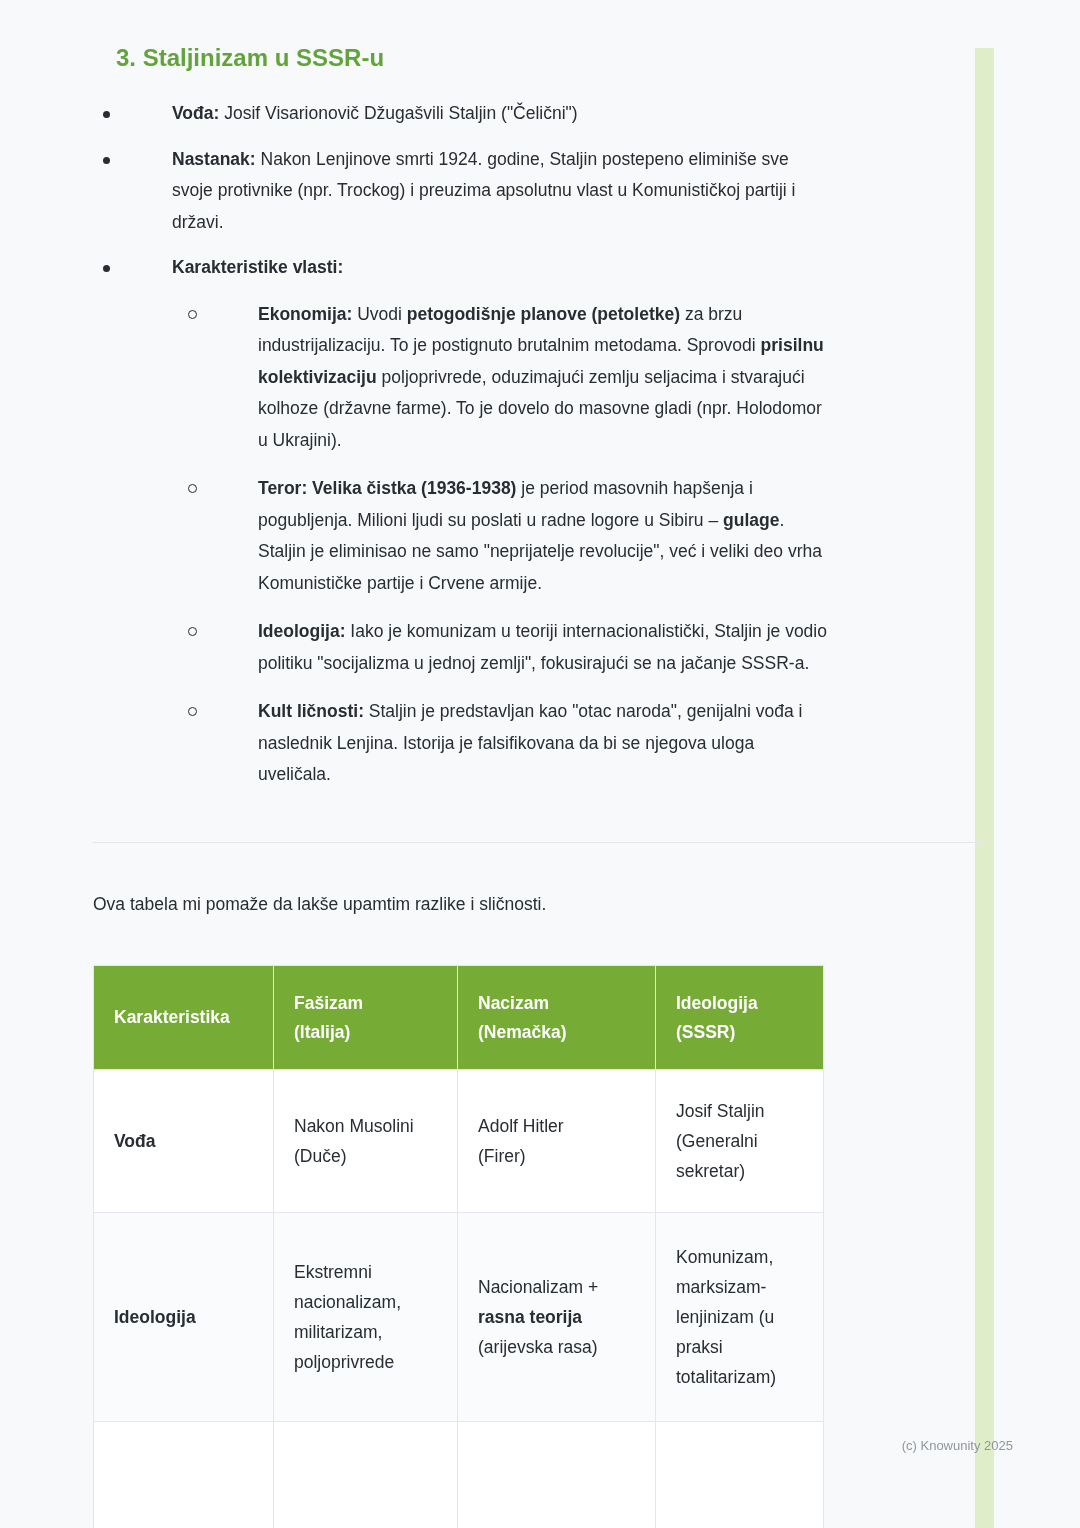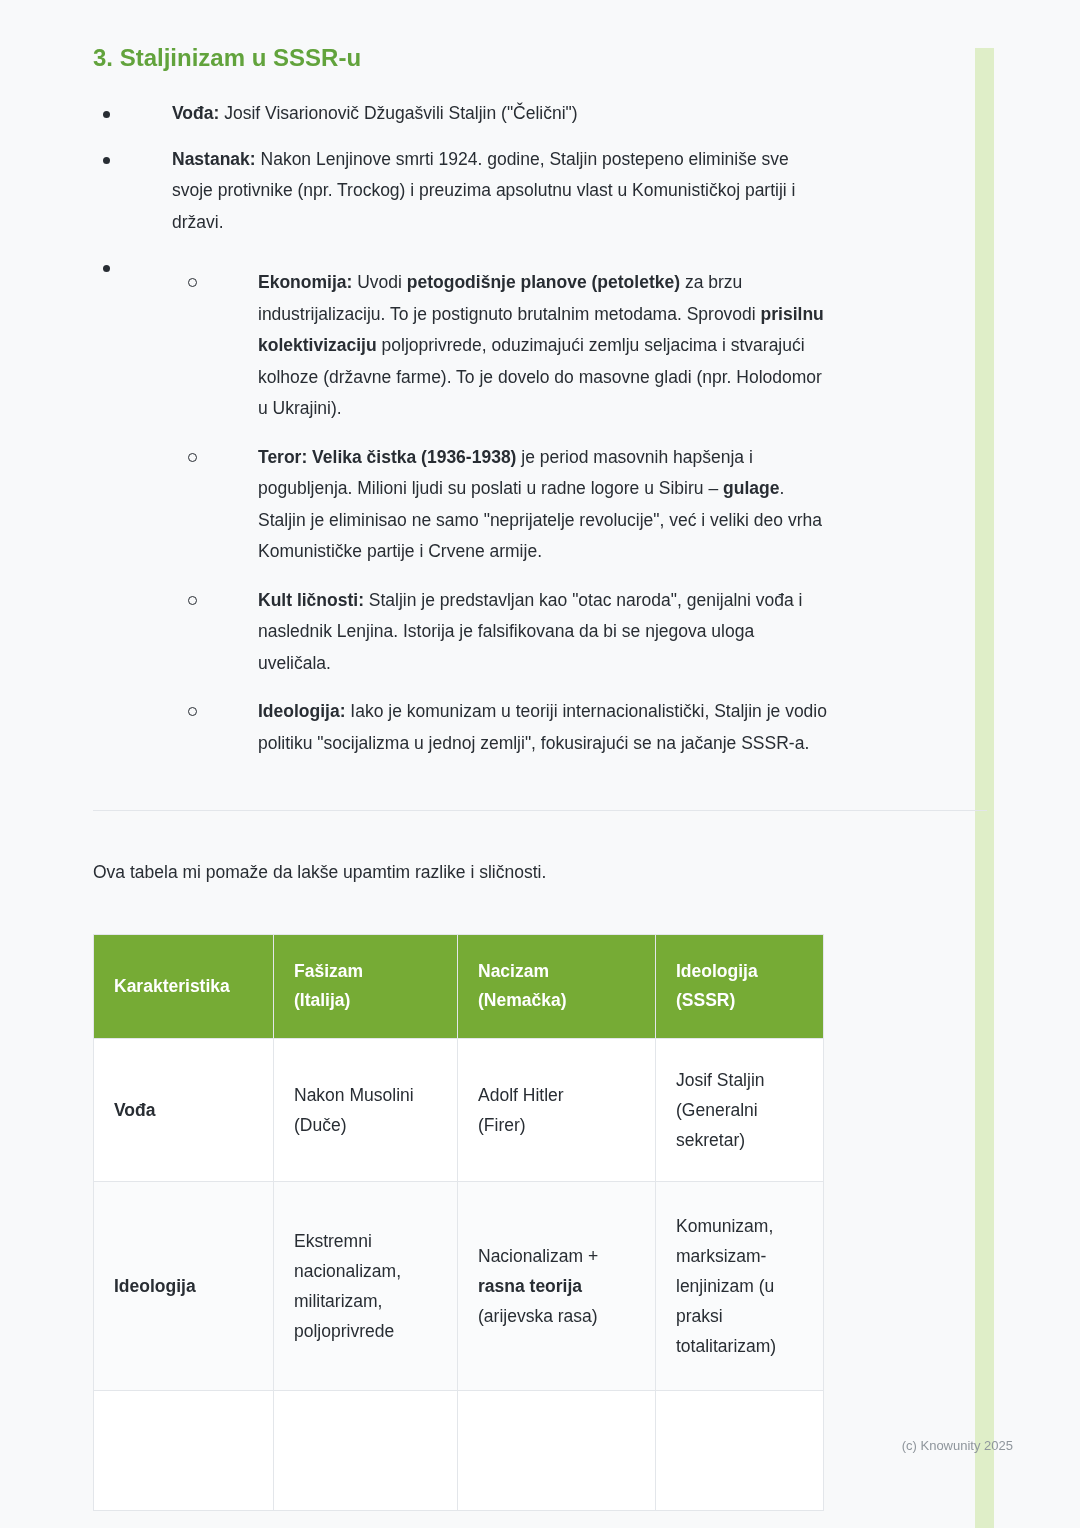--- a/index.html
+++ b/index.html
@@ -26,20 +26,21 @@
     left: 93px;
     top: 44px;
     width: 735px;
     z-index: 1;
   }
   .h-section {
     font-size: 24px;
     font-weight: 700;
     color: var(--heading-green, #62a33c);
     margin-bottom: 26px;
+    margin-left: 23px;
   }
   .list { list-style: none; }
   .li1 { display: flex; margin-bottom: 14px; }
   .dot {
     flex: 0 0 auto;
     width: 7px; height: 7px;
     border-radius: 50%;
     background: var(--text, #282d33);
     margin: 13px 14px 0 10px;
   }
@@ -130,43 +131,44 @@
     </li>
     <li class="li1">
       <span class="dot"></span>
       <div class="li-body">
         <p class="para"><strong>Nastanak:</strong><span> Nakon Lenjinove smrti 1924. godine, Staljin postepeno eliminiše sve svoje protivnike (npr. Trockog) i preuzima apsolutnu vlast u Komunističkoj partiji i državi.</span></p>
       </div>
     </li>
     <li class="li1">
       <span class="dot"></span>
       <div class="li-body">
+        <p class="para"><strong>Karakteristike vlasti:</strong></p>
         <ul class="l2">
           <li class="li2">
             <span class="ring"></span>
             <div class="li-body">
               <p class="para"><strong>Ekonomija:</strong><span> Uvodi </span><strong>petogodišnje planove (petoletke)</strong><span> za brzu industrijalizaciju. To je postignuto brutalnim metodama. Sprovodi </span><strong>prisilnu kolektivizaciju</strong><span> poljoprivrede, oduzimajući zemlju seljacima i stvarajući kolhoze (državne farme). To je dovelo do masovne gladi (npr. Holodomor u Ukrajini).</span></p>
             </div>
           </li>
           <li class="li2">
             <span class="ring"></span>
             <div class="li-body">
               <p class="para"><strong>Teror: Velika čistka (1936-1938)</strong><span> je period masovnih hapšenja i pogubljenja. Milioni ljudi su poslati u radne logore u Sibiru – </span><strong>gulage</strong><span>. Staljin je eliminisao ne samo "neprijatelje revolucije", već i veliki deo vrha Komunističke partije i Crvene armije.</span></p>
             </div>
           </li>
           <li class="li2">
             <span class="ring"></span>
             <div class="li-body">
+              <p class="para"><strong>Ideologija:</strong><span> Iako je komunizam u teoriji internacionalistički, Staljin je vodio politiku "socijalizma u jednoj zemlji", fokusirajući se na jačanje SSSR-a.</span></p>
+            </div>
+          </li>
+          <li class="li2">
+            <span class="ring"></span>
+            <div class="li-body">
               <p class="para"><strong>Kult ličnosti:</strong><span> Staljin je predstavljan kao "otac naroda", genijalni vođa i naslednik Lenjina. Istorija je falsifikovana da bi se njegova uloga uveličala.</span></p>
-            </div>
-          </li>
-          <li class="li2">
-            <span class="ring"></span>
-            <div class="li-body">
-              <p class="para"><strong>Ideologija:</strong><span> Iako je komunizam u teoriji internacionalistički, Staljin je vodio politiku "socijalizma u jednoj zemlji", fokusirajući se na jačanje SSSR-a.</span></p>
             </div>
           </li>
         </ul>
       </div>
     </li>
   </ul>
 
   <hr class="divider">
 
 

